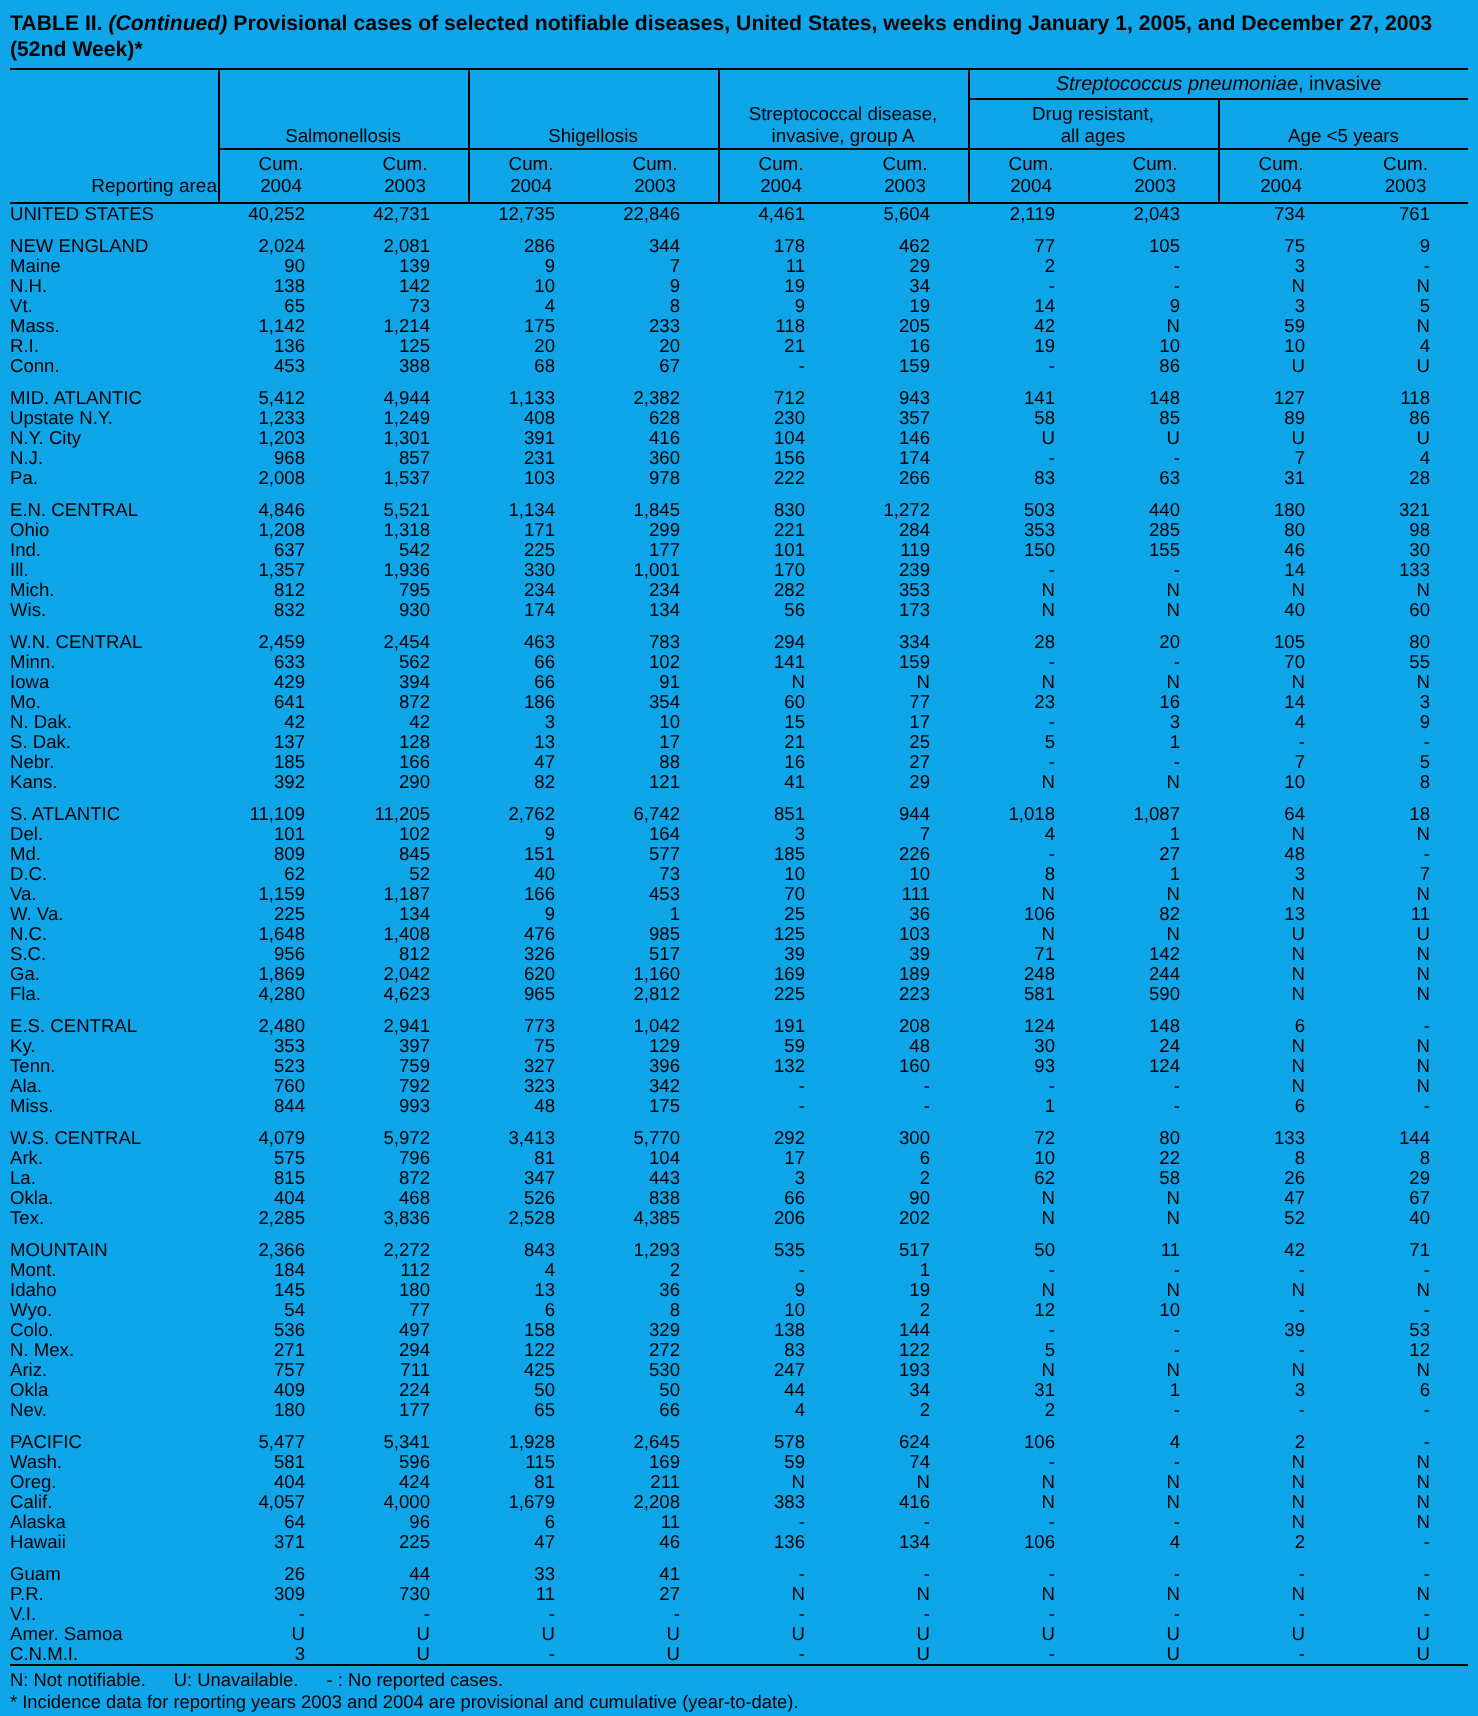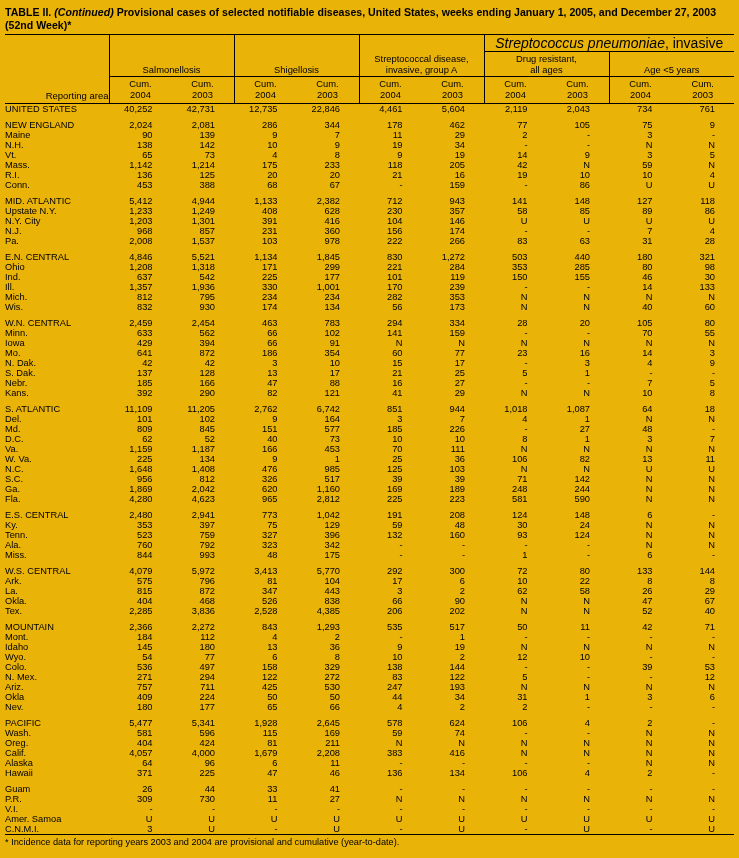--- a/index.html
+++ b/index.html
@@ -1,31 +1,31 @@
 <!DOCTYPE html>
 <html><head>
 <meta charset="utf-8">
 <style>
   * { box-sizing: border-box; }
   html, body { margin: 0; padding: 0; background: #fff; }
   .page {
-    width: 739px; height: 858px; background: #eab308; color: #000;
+    width: 739px; height: 858px; background: #0ea5e9; color: #000;
     font-family: "Liberation Sans", sans-serif;
     padding: 6px 5px 0 5px; overflow: hidden; position: relative;
   }
   .title { font-size: 10.6px; font-weight: bold; line-height: 12.5px; }
   .title .cont { font-style: italic; }
 
   table.main { border-collapse: collapse; table-layout: fixed; width: 729px; margin-top: 3px; }
   thead { border-top: 1px solid #000; }
   thead tr.subhead-row { border-bottom: 1px solid #000; }
   th { font-weight: normal; padding: 0; }
   .area-head { text-align: right; vertical-align: bottom; font-size: 9.5px; padding-bottom: 2px; margin-top: 16px; }
   .empty { height: 15px; }
-  .spanner { text-align: center; font-size: 14px; border-bottom: 1px solid #000; vertical-align: middle; height: 15px; }
+  .spanner { text-align: center; font-size: 10px; border-bottom: 1px solid #000; vertical-align: middle; height: 15px; }
   .spanner i { font-style: italic; }
   .group { text-align: center; font-size: 9.4px; line-height: 10.5px; white-space: pre-line;
            vertical-align: bottom; border-bottom: 1px solid #000; padding: 2px 1px 1px; height: 24px; }
   .sub { text-align: center; font-size: 9.4px; line-height: 10.5px; white-space: pre-line; padding: 2px 12px 3px; height: 22px; }
   .vline { border-left: 1px solid #000; }
 
   tbody { border-bottom: 1px solid #000; }
   tbody td { font-size: 9.3px; line-height: 10px; height: 10px; padding: 0; white-space: nowrap; overflow: hidden; }
   td.area { text-align: left; }
   td.num { text-align: right; padding-right: 19px; }
@@ -999,16 +999,19 @@
           <td class="num">U</td>
           <td class="num">-</td>
           <td class="num">U</td>
           <td class="num">-</td>
           <td class="num">U</td>
         </tr>
       </tbody>
   </table>
 
   <div class="footnotes">
+    <div class="legend">
+      <span>N: Not notifiable.</span><span>U: Unavailable.</span><span>- : No reported cases.</span>
+    </div>
     <div>* Incidence data for reporting years 2003 and 2004 are provisional and cumulative (year-to-date).</div>
   </div>
 
 </div>
 
 </body></html>

